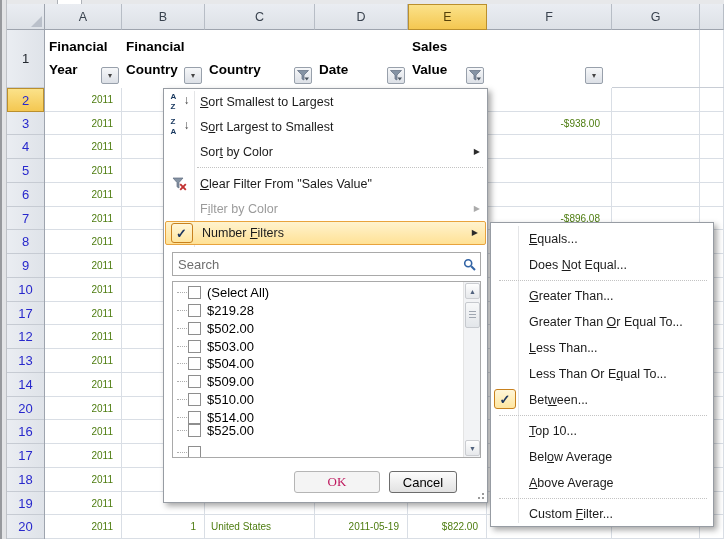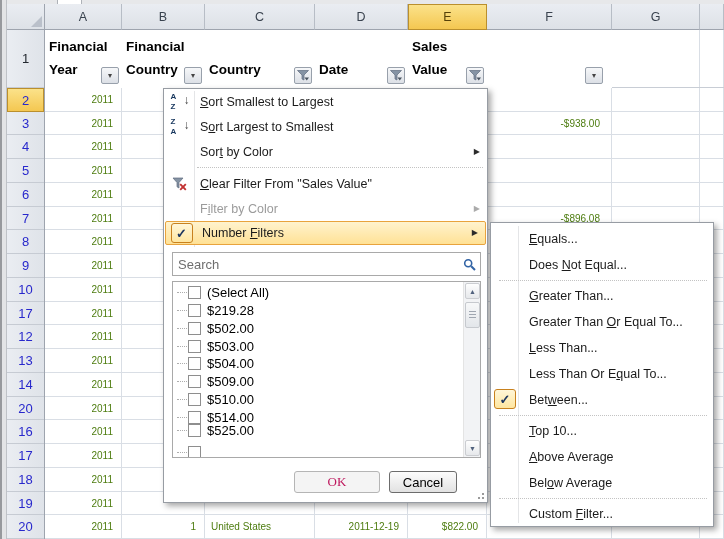--- a/index.html
+++ b/index.html
@@ -235,21 +235,21 @@
       <div class="cellv ar" style="top: 349.107px; left: 45px; width: 77px;">2011</div>
       <div class="cellv ar" style="top: 372.844px; left: 45px; width: 77px;">2011</div>
       <div class="cellv ar" style="top: 396.581px; left: 45px; width: 77px;">2011</div>
       <div class="cellv ar" style="top: 420.318px; left: 45px; width: 77px;">2011</div>
       <div class="cellv ar" style="top: 444.055px; left: 45px; width: 77px;">2011</div>
       <div class="cellv ar" style="top: 467.792px; left: 45px; width: 77px;">2011</div>
       <div class="cellv ar" style="top: 491.529px; left: 45px; width: 77px;">2011</div>
       <div class="cellv ar" style="top: 515.266px; left: 45px; width: 77px;">2011</div>
       <div class="cellv ar" style="top: 515.266px; left: 122px; width: 83px;">1</div>
       <div class="cellv al" style="top: 515.266px; left: 205px; width: 110px;">United States</div>
-      <div class="cellv ar" style="top: 515.266px; left: 315px; width: 93px;">2011-12-19</div>
+      <div class="cellv ar" style="top: 515.266px; left: 315px; width: 93px;">2011-05-19</div>
       <div class="cellv ar" style="top: 515.266px; left: 408px; width: 79px;">$822.00</div>
     </div>
   <div class="sliver"></div>
 
   <div class="panel" id="dropdown">
     <div class="gutterline"></div>
     <div id="menu-items">
         <div class="mitem">
           <div class="mico">
             <div class="sico">
@@ -400,25 +400,25 @@
         </div>
         <div class="smitem">
           <div class="mcheck smcheck">✓</div>
           <div class="smlabel">Bet<u>w</u>een...</div>
         </div>
         <div class="ssep"></div>
         <div class="smitem">
           <div class="smlabel"><u>T</u>op 10...</div>
         </div>
         <div class="smitem">
+          <div class="smlabel">Bel<u>o</u>w Average</div>
+        </div>
+        <div class="smitem">
           <div class="smlabel"><u>A</u>bove Average</div>
         </div>
-        <div class="smitem">
-          <div class="smlabel">Bel<u>o</u>w Average</div>
-        </div>
         <div class="ssep"></div>
         <div class="smitem">
           <div class="smlabel">Custom <u>F</u>ilter...</div>
         </div>
       </div>
   </div>
 
 </div>
 
 </body></html>

